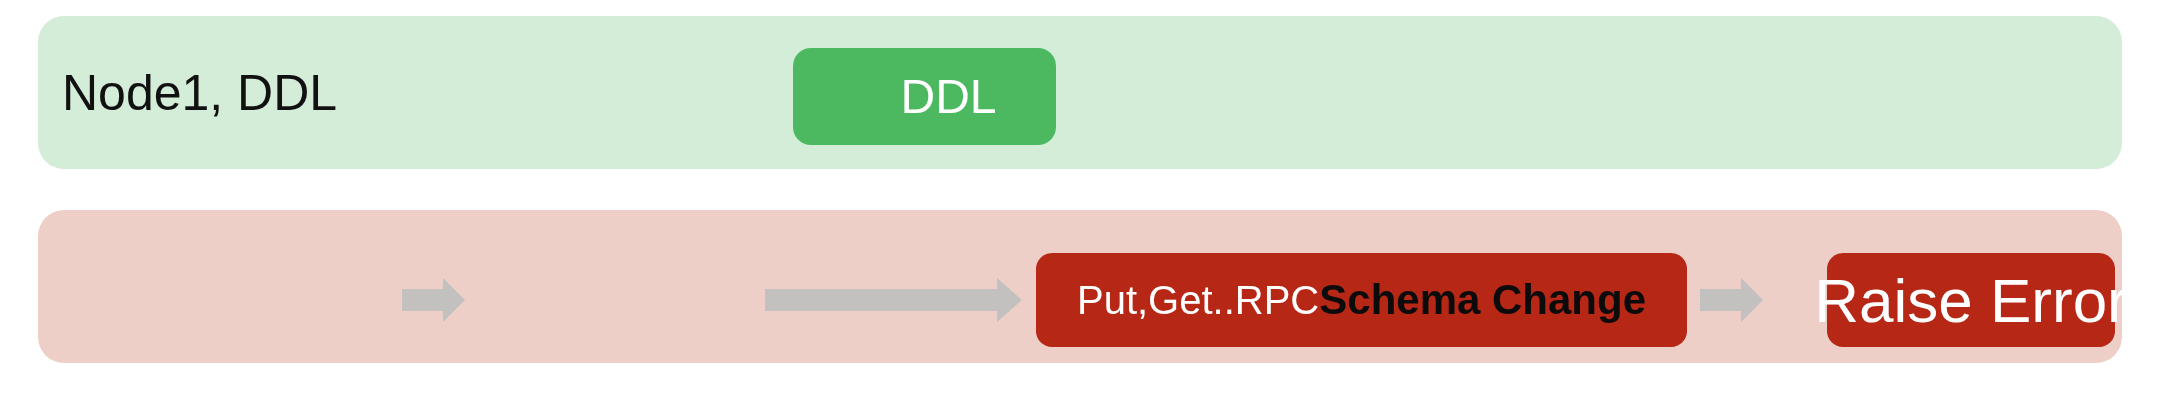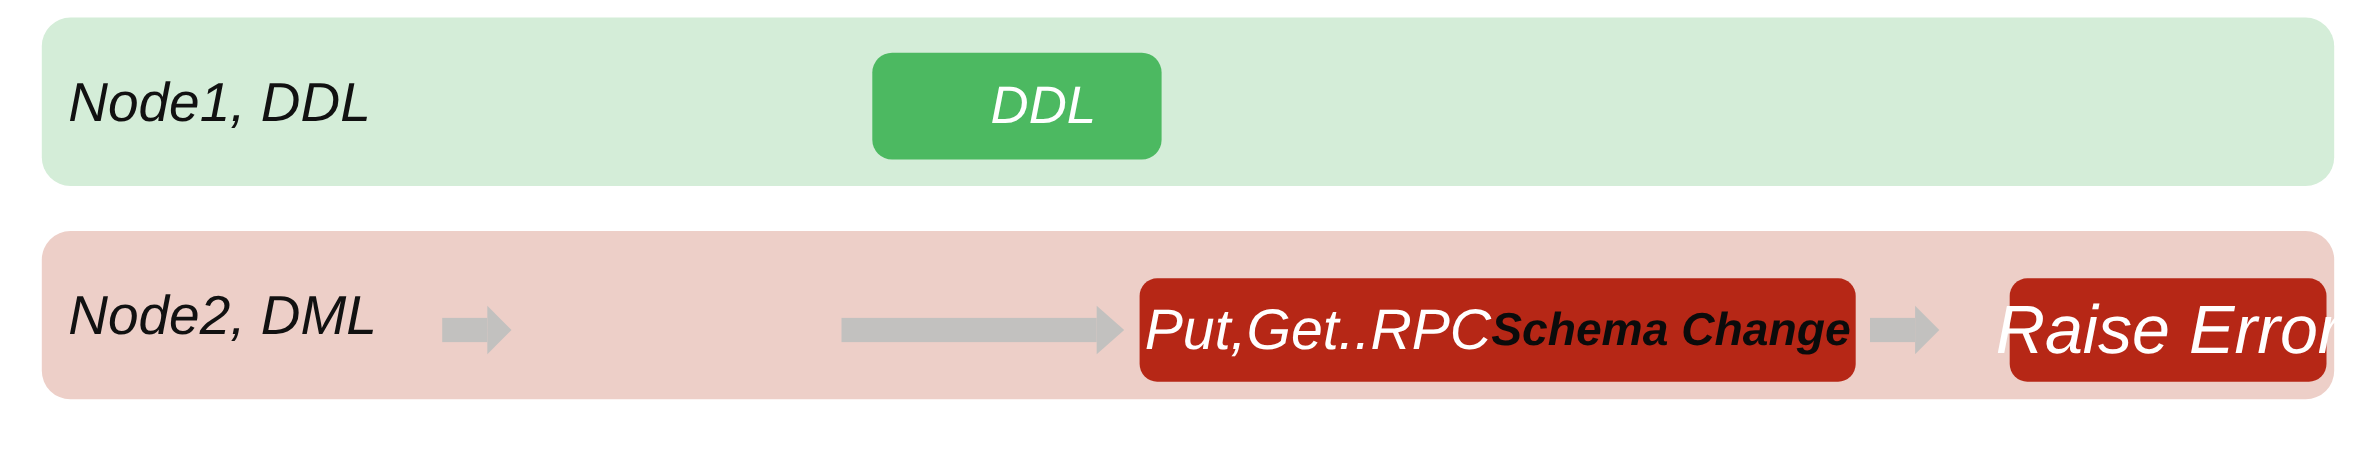--- a/index.html
+++ b/index.html
@@ -14,21 +14,20 @@
     background: #ffffff;
     font-family: "Liberation Sans", sans-serif;
     overflow: hidden;
   }
   .lane {
     position: absolute;
     left: 38px;
     width: 2084px;
     height: 153px;
     border-radius: 26px;
-    font-style: italic;
   }
   .lane--green { top: 16px;  background: #d4edd8; }
   .lane--pink  { top: 210px; background: #edcfc8; }
 
   .lane-label {
     position: absolute;
     left: 24px;
     top: 0;
     height: 100%;
     display: flex;
@@ -66,21 +65,21 @@
   .node--rpc {
     left: 998px; top: 43px;
     width: 651px; height: 94px;
     font-size: 40px;
   }
   .node--raise-error {
     left: 1789px; top: 43px;
     width: 288px; height: 94px;
     font-size: 62px;
   }
-  .rpc-normal { color: #ffffff; font-size: 52px; }
+  .rpc-normal { color: #ffffff; font-size: 40px; }
   .rpc-bold   { color: #0b0b0b; font-size: 42px; font-weight: 700; margin-left: 0; }
 
   .arrow { position: absolute; height: 44px; }
   .arrow .tail {
     position: absolute;
     left: 0; top: 11px;
     height: 22px;
     background: #c2c1bf;
   }
   .arrow .head {
@@ -107,21 +106,20 @@
 <body>
 
 <div class="canvas">
 
   <div class="lane lane--green">
     <div class="lane-label">Node1, DDL</div>
     <div class="node node--ddl">DDL</div>
   </div>
 
   <div class="lane lane--pink">
-    <div class="lane-label">Node2, DML</div>
 
     <div class="arrow arrow--s1">
       <div class="tail"></div>
       <div class="head"></div>
     </div>
 
 
     <div class="arrow arrow--long">
       <div class="tail"></div>
       <div class="head"></div>

